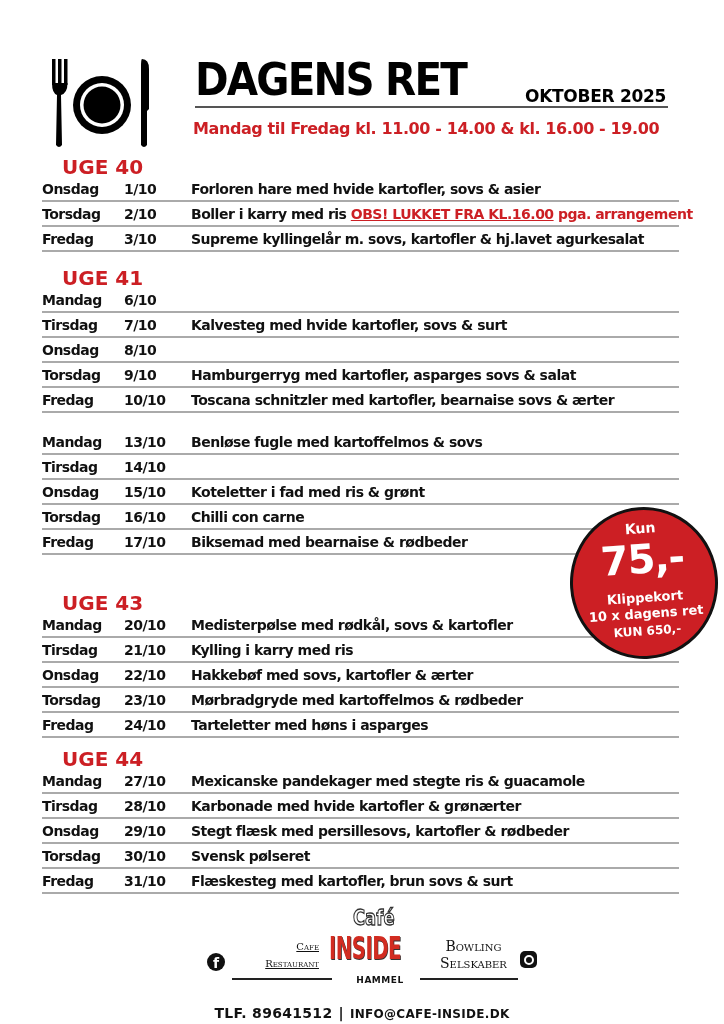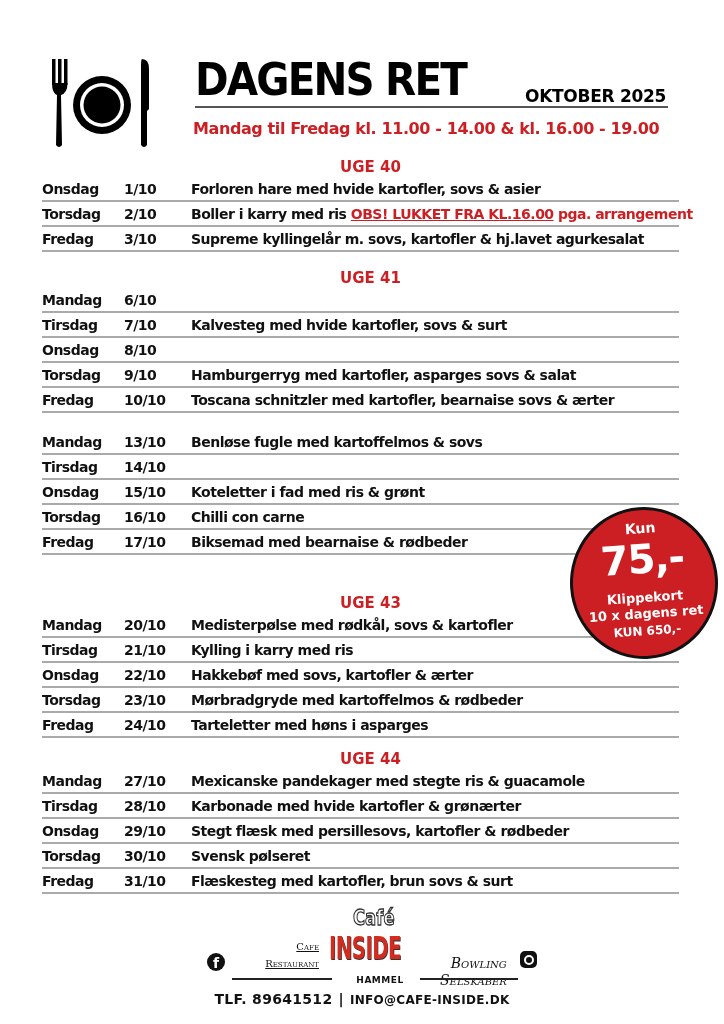--- a/index.html
+++ b/index.html
@@ -10,22 +10,22 @@
                 border-bottom: 2px solid #555; }
   .title { position: absolute; left: 0; top: -6px; font-family: "DejaVu Sans", sans-serif;
            font-weight: bold; font-size: 44px; letter-spacing: -2px; transform: scaleX(0.92);
            transform-origin: left; color: #000; white-space: nowrap; }
   .month { position: absolute; right: 2px; bottom: 0px; font-family: "DejaVu Sans", sans-serif;
            font-weight: bold; font-size: 17px; letter-spacing: -0.3px; color: #000; white-space: nowrap; margin-top: 28px; }
   .hours { position: absolute; left: 193px; top: 119px; font-family: "DejaVu Sans", sans-serif;
            font-weight: bold; font-size: 16px; color: #cc1f24; letter-spacing: -0.4px; white-space: nowrap; }
 
   .week { position: absolute; left: 42px; width: 637px; }
-  .week-title { text-align: center; font-family: "DejaVu Sans", sans-serif; font-weight: bold;
-                font-size: 15px; color: #cc1f24; height: 20px; line-height: 20px; margin-left: 20px; }
+  .week-title { font-family: "DejaVu Sans", sans-serif; font-weight: bold;
+                font-size: 20px; color: #cc1f24; height: 20px; line-height: 20px; margin-left: 20px; }
   .row { position: relative; height: 25px; border-bottom: 2px solid #aaa; box-sizing: border-box; }
   .row span { position: absolute; top: 4px; font-family: "DejaVu Sans", sans-serif; font-weight: bold;
               font-size: 14px; letter-spacing: -0.5px; white-space: nowrap; color: #111; }
   .day { left: 0; }
   .date { left: 82px; }
   .dish { left: 149px; }
   .note { color: #cc1f24 !important; position: static !important; }
   .note-u { text-decoration: underline; }
 
   .badge { position: absolute; left: 570px; top: 507px; width: 148px; height: 152px; border-radius: 50%;
@@ -33,40 +33,40 @@
            text-align: center; font-family: "DejaVu Sans", sans-serif; font-weight: bold; transform: rotate(-4deg); }
   .badge .kun { position: absolute; top: 10px; left: 0; right: 0; font-size: 14px; }
   .badge .price { position: absolute; top: 26px; left: 0; right: 0; font-size: 40px; letter-spacing: -1px; }
   .badge .l1 { position: absolute; top: 80px; left: 0; right: 0; font-size: 13px; }
   .badge .l2 { position: absolute; top: 96px; left: 0; right: 0; font-size: 13px; }
   .badge .l3 { position: absolute; top: 114px; left: 0; right: 0; font-size: 12px; }
 
   .footer { position: absolute; left: 0; top: 905px; width: 724px; height: 110px; }
   .f-left { position: absolute; right: 405px; top: 33px; text-align: right; font-family: "DejaVu Serif", serif;
             font-size: 10px; line-height: 17px; color: #111; font-variant: small-caps; text-decoration: underline; }
-  .f-right { position: absolute; left: 440px; top: 50px; text-align: right; font-family: "DejaVu Serif", serif;
-             font-size: 14px; line-height: 17px; color: #111; font-variant: small-caps; font-style: italic; }
+  .f-right { position: absolute; left: 440px; top: 33px; text-align: center; font-family: "DejaVu Serif", serif;
+             font-size: 14px; line-height: 17px; color: #111; font-variant: small-caps; }
   .fb-icon { position: absolute; left: 207px; top: 48px; width: 18px; height: 18px; border-radius: 50%;
              background: #111; color: #fff; font-size: 14px; font-weight: bold; text-align: center; line-height: 20px;
              font-family: "DejaVu Sans", sans-serif; }
   .ig-icon { position: absolute; left: 520px; top: 46px; width: 17px; height: 17px; border-radius: 5px;
              background: #111; }
   .ig-icon::after { content: ""; position: absolute; left: 4px; top: 4px; width: 6px; height: 6px;
                     border: 2px solid #fff; border-radius: 50%; }
   .cafe-logo { position: absolute; left: 325px; top: 0; width: 110px; height: 75px; }
   .cafe-word { position: absolute; left: 28px; top: 0px; font-family: "DejaVu Sans", sans-serif; font-weight: bold;
                font-size: 22px; color: #fff; -webkit-text-stroke: 1.3px #333; transform: scaleX(0.75); transform-origin: left; }
   .inside-word { position: absolute; left: 4px; top: 24px; font-family: "DejaVu Sans", sans-serif; font-weight: bold;
                  font-size: 32px; color: #d22c21; transform: scaleX(0.62); transform-origin: left; letter-spacing: -1px;
                  text-shadow: 1px 1px 0 #333; white-space: nowrap; }
   .hammel { position: absolute; left: 0; right: 0; top: 70px; text-align: center; font-family: "DejaVu Sans", sans-serif;
             font-size: 9px; font-weight: bold; color: #111; letter-spacing: 0.5px; }
   .f-line-l { position: absolute; left: 232px; top: 73px; width: 100px; border-top: 2px solid #222; }
   .f-line-r { position: absolute; left: 420px; top: 73px; width: 98px; border-top: 2px solid #222; }
-  .contact { position: absolute; left: 0; right: 0; top: 86px; text-align: center; font-family: "DejaVu Sans", sans-serif;
+  .contact { position: absolute; left: 0; right: 0; top: 100px; text-align: center; font-family: "DejaVu Sans", sans-serif;
              font-size: 14px; font-weight: bold; color: #111; letter-spacing: 0.3px; }
   .contact .sep { margin: 0 6px; }
   .contact .email { font-size: 12px; }
 </style>
 </head>
 <body>
 
 <svg class="logo-icon" viewBox="0 0 106 92">
 
   <rect x="4" y="2" width="3.5" height="26" fill="#000"></rect>

